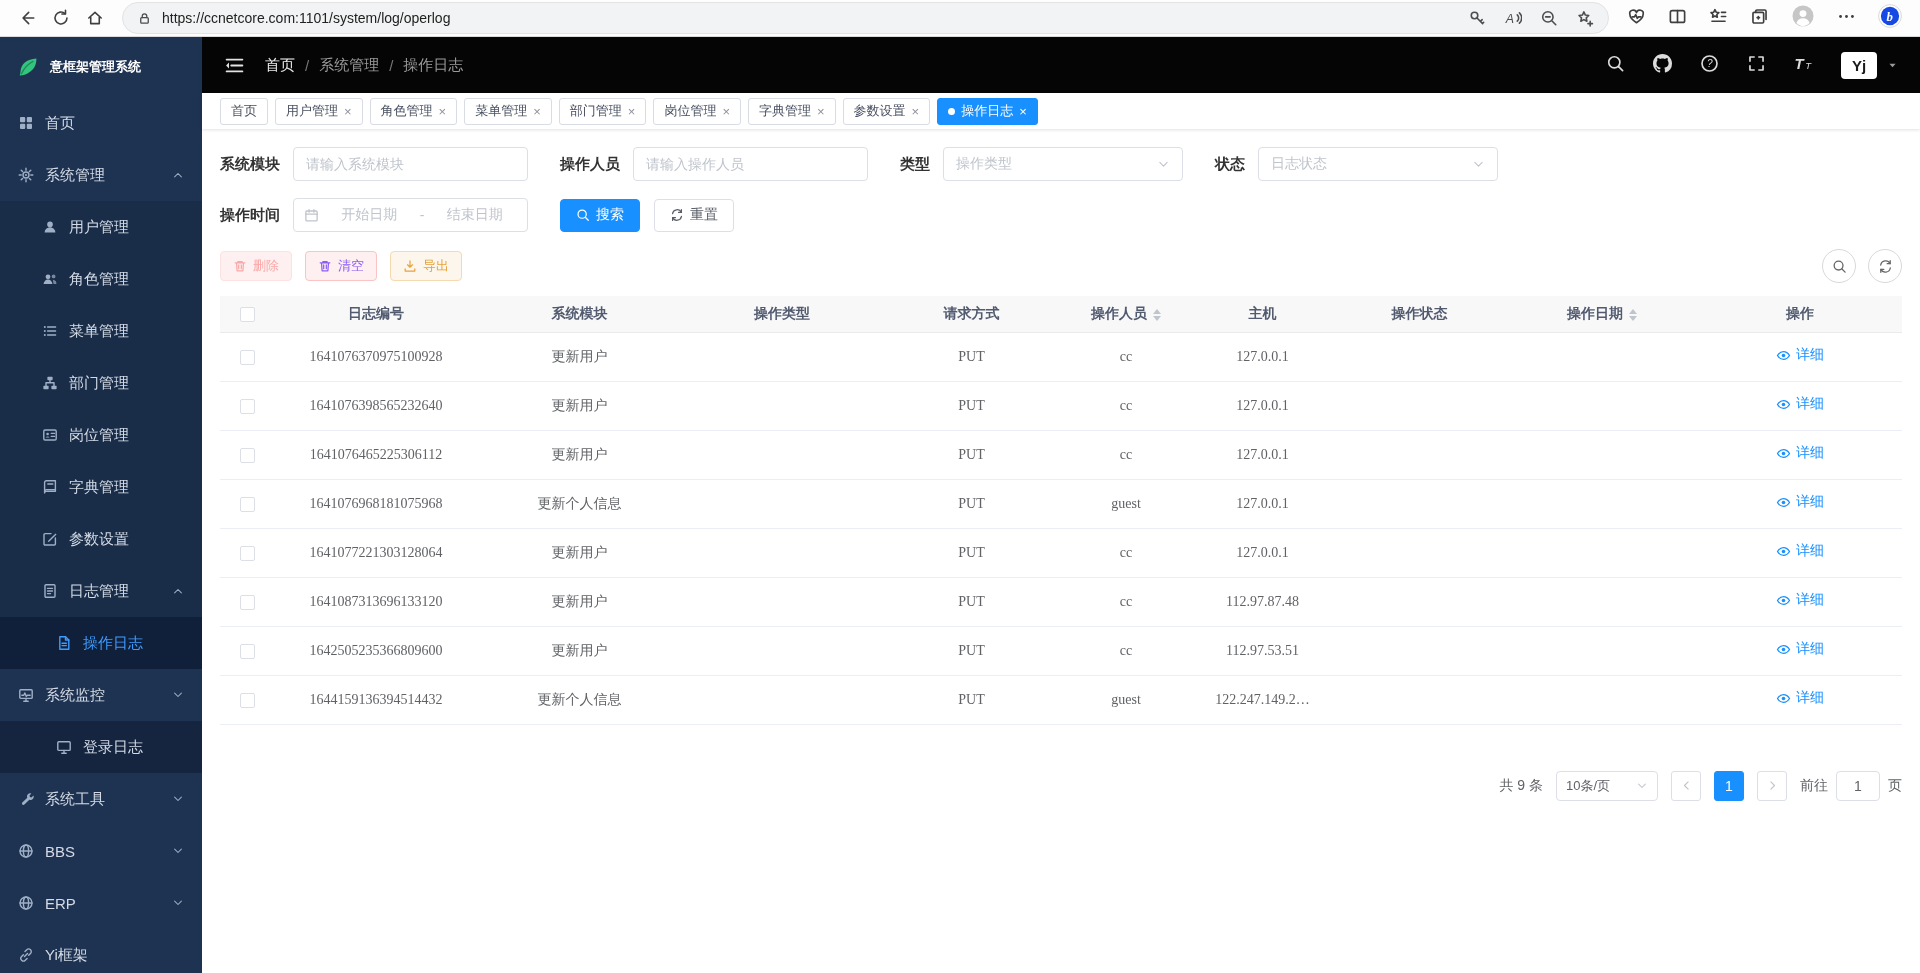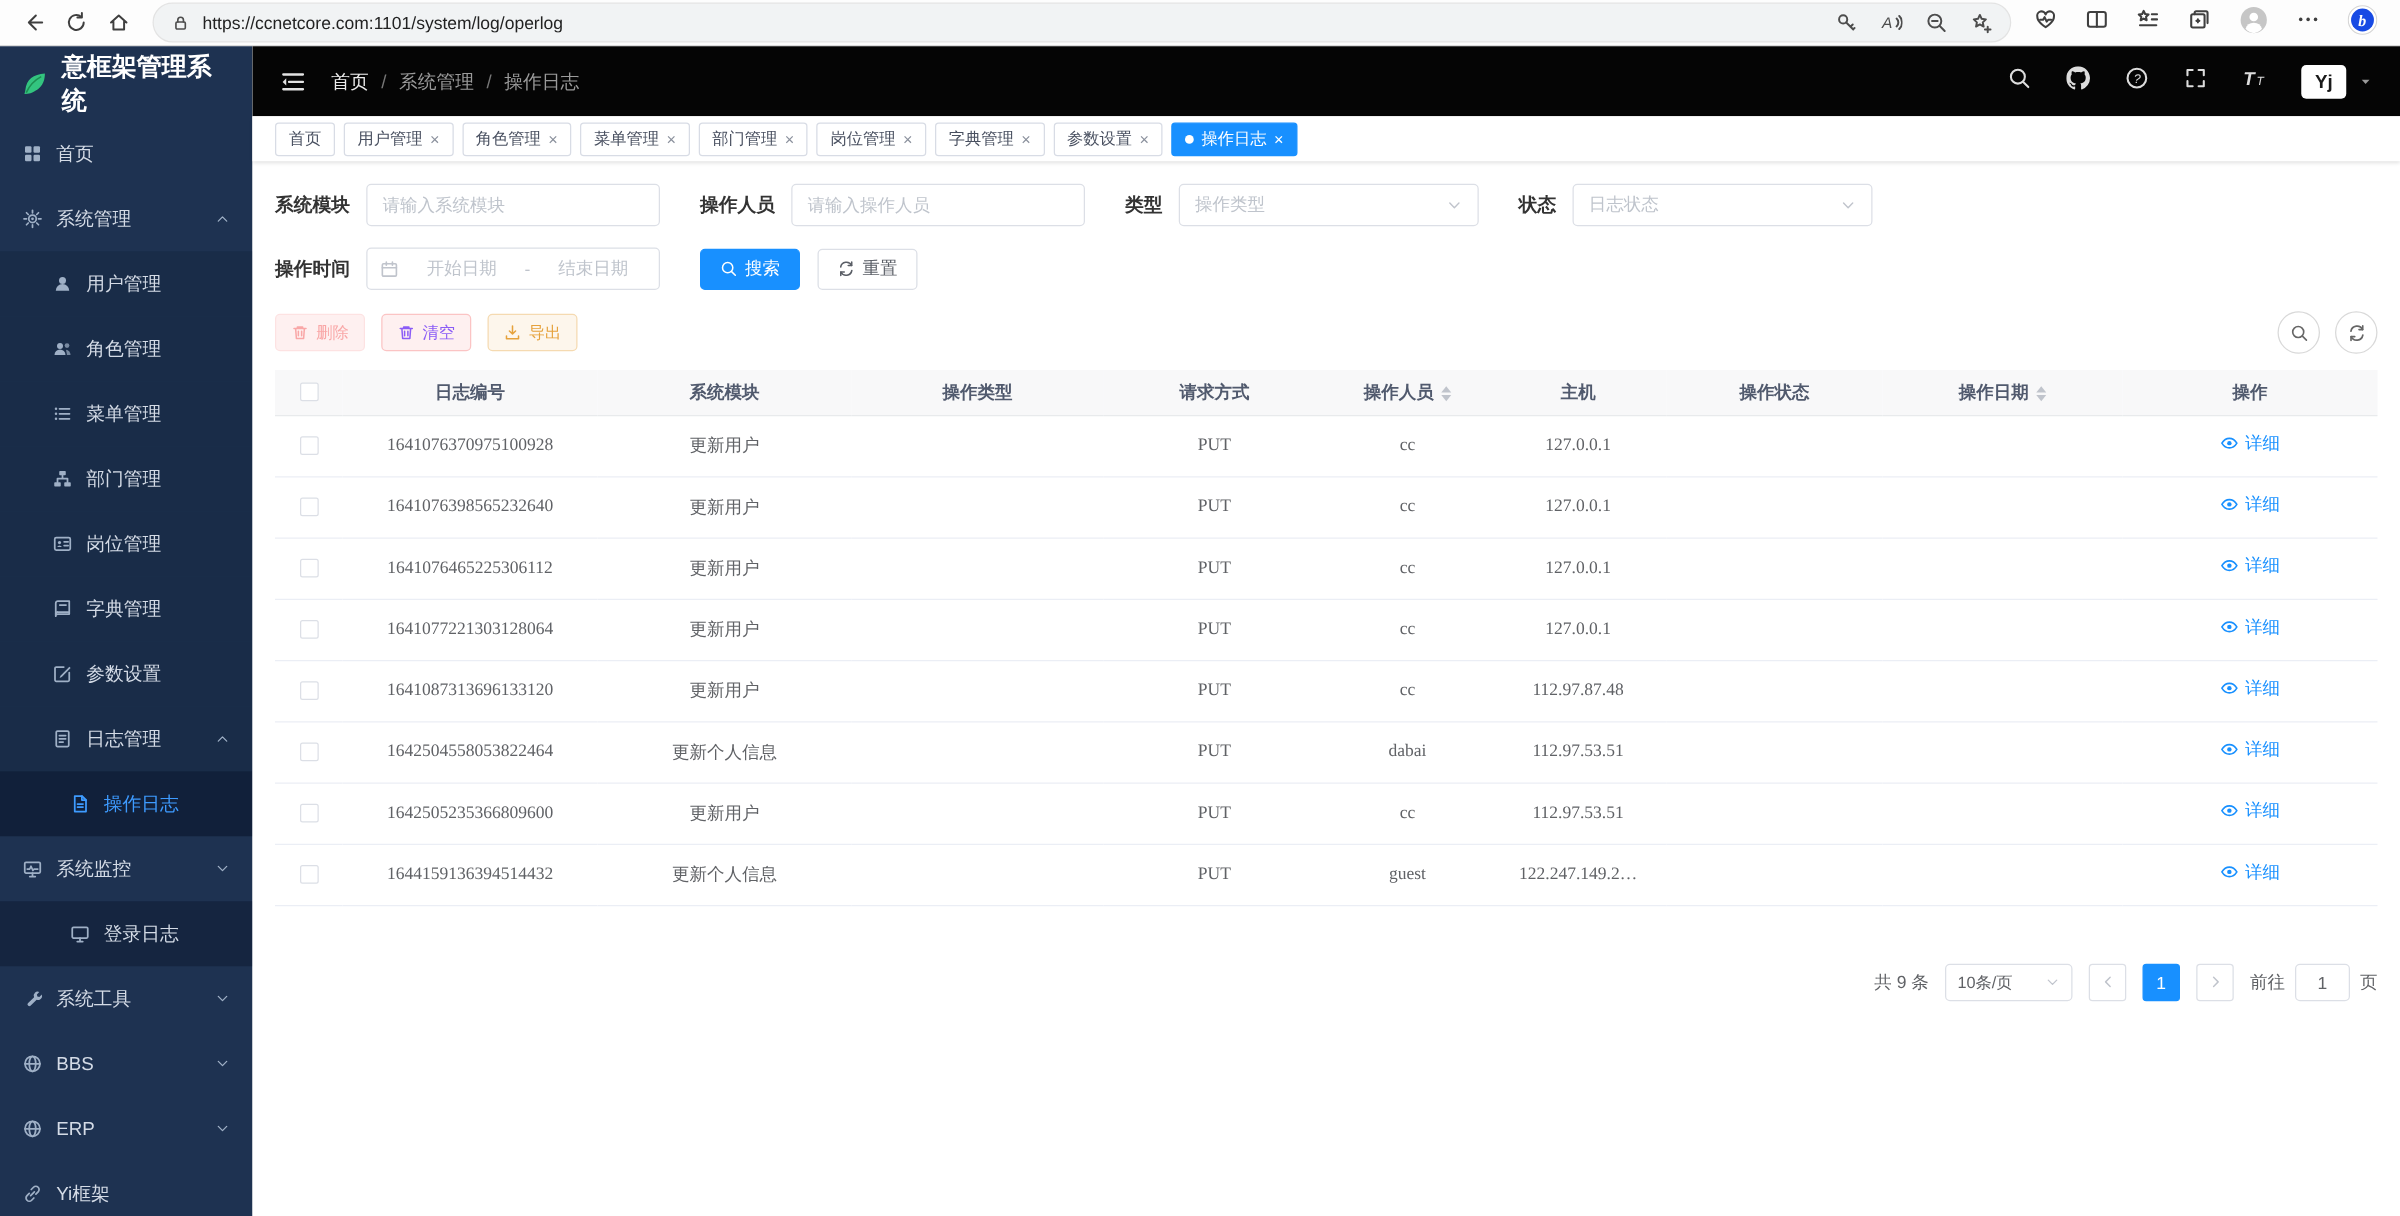--- a/index.html
+++ b/index.html
@@ -22,21 +22,21 @@
   .chrome-right i { width:19px; height:19px; display:inline-flex; }
   .avatar-wrap i, .bing-wrap i { width:24px; height:24px; }
 
   
   .app { flex:1; display:flex; min-height:0; }
 
   
   .sidebar { width:202px; background:#1e3251; flex-shrink:0; display:flex;
     flex-direction:column; overflow:hidden; }
   .logo { height:60px; display:flex; align-items:center; gap:10px; padding:0 16px;
-    color:#fff; font-size:20px; font-weight:bold; flex-shrink:0; }
+    color:#fff; font-size:13px; font-weight:bold; flex-shrink:0; }
   .logo i { width:24px; height:24px; display:inline-flex; }
   .menu { flex:1; overflow:hidden; }
   .mi { height:52px; display:flex; align-items:center; gap:11px; padding:0 18px;
     color:#d4dbe6; font-size:15px; cursor:pointer; }
   .mi .ic { width:16px; height:16px; display:inline-flex; color:#9fb0c6; flex-shrink:0; }
   .mi .lbl { flex:1; white-space:nowrap; }
   .mi .arrow { width:12px; height:12px; display:inline-flex; color:#9fb0c6; }
   .mi.l1 { padding-left:42px; background:#192c48; }
   .mi.l2 { padding-left:56px; background:#152540; }
   .mi.active { background:#11203a; color:#3e9bff; }
@@ -774,90 +774,90 @@
                       <svg viewBox="0 0 16 16" aria-hidden="true">
                         <path d="M1.6 8S4.1 3.9 8 3.9 14.4 8 14.4 8 11.9 12.1 8 12.1 1.6 8 1.6 8z" stroke="currentColor" fill="none" stroke-width="1.4" stroke-linecap="round" stroke-linejoin="round"></path>
                         <circle cx="8" cy="8" r="1.9" fill="currentColor"></circle>
                       </svg>
                     </i>
                     <span>详细</span>
                   </a>
                 </td>
               </tr>
 
-
               <tr>
                 <td><span class="cb"></span></td>
-                <td>1641077221303128064</td>
-                <td>更新用户</td>
+                <td>1641076968181075968</td>
+                <td>更新个人信息</td>
                 <td></td>
                 <td>PUT</td>
-                <td>cc</td>
+                <td>guest</td>
                 <td>127.0.0.1</td>
                 <td></td>
                 <td></td>
                 <td>
                   <a class="detail">
                     <i data-icon="eye-icon">
                       <svg viewBox="0 0 16 16" aria-hidden="true">
                         <path d="M1.6 8S4.1 3.9 8 3.9 14.4 8 14.4 8 11.9 12.1 8 12.1 1.6 8 1.6 8z" stroke="currentColor" fill="none" stroke-width="1.4" stroke-linecap="round" stroke-linejoin="round"></path>
                         <circle cx="8" cy="8" r="1.9" fill="currentColor"></circle>
                       </svg>
                     </i>
                     <span>详细</span>
                   </a>
                 </td>
               </tr>
 
               <tr>
                 <td><span class="cb"></span></td>
-                <td>1641087313696133120</td>
+                <td>1641077221303128064</td>
                 <td>更新用户</td>
                 <td></td>
                 <td>PUT</td>
                 <td>cc</td>
-                <td>112.97.87.48</td>
+                <td>127.0.0.1</td>
                 <td></td>
                 <td></td>
                 <td>
                   <a class="detail">
                     <i data-icon="eye-icon">
                       <svg viewBox="0 0 16 16" aria-hidden="true">
                         <path d="M1.6 8S4.1 3.9 8 3.9 14.4 8 14.4 8 11.9 12.1 8 12.1 1.6 8 1.6 8z" stroke="currentColor" fill="none" stroke-width="1.4" stroke-linecap="round" stroke-linejoin="round"></path>
                         <circle cx="8" cy="8" r="1.9" fill="currentColor"></circle>
                       </svg>
                     </i>
                     <span>详细</span>
                   </a>
                 </td>
               </tr>
 
               <tr>
                 <td><span class="cb"></span></td>
-                <td>1642504558053822464</td>
-                <td>更新个人信息</td>
+                <td>1641087313696133120</td>
+                <td>更新用户</td>
                 <td></td>
                 <td>PUT</td>
-                <td>dabai</td>
-                <td>112.97.53.51</td>
+                <td>cc</td>
+                <td>112.97.87.48</td>
                 <td></td>
                 <td></td>
                 <td>
                   <a class="detail">
                     <i data-icon="eye-icon">
                       <svg viewBox="0 0 16 16" aria-hidden="true">
                         <path d="M1.6 8S4.1 3.9 8 3.9 14.4 8 14.4 8 11.9 12.1 8 12.1 1.6 8 1.6 8z" stroke="currentColor" fill="none" stroke-width="1.4" stroke-linecap="round" stroke-linejoin="round"></path>
                         <circle cx="8" cy="8" r="1.9" fill="currentColor"></circle>
                       </svg>
                     </i>
                     <span>详细</span>
                   </a>
                 </td>
               </tr>
 
+
               <tr>
                 <td><span class="cb"></span></td>
                 <td>1642505235366809600</td>
                 <td>更新用户</td>
                 <td></td>
                 <td>PUT</td>
                 <td>cc</td>
                 <td>112.97.53.51</td>
                 <td></td>
                 <td></td>

